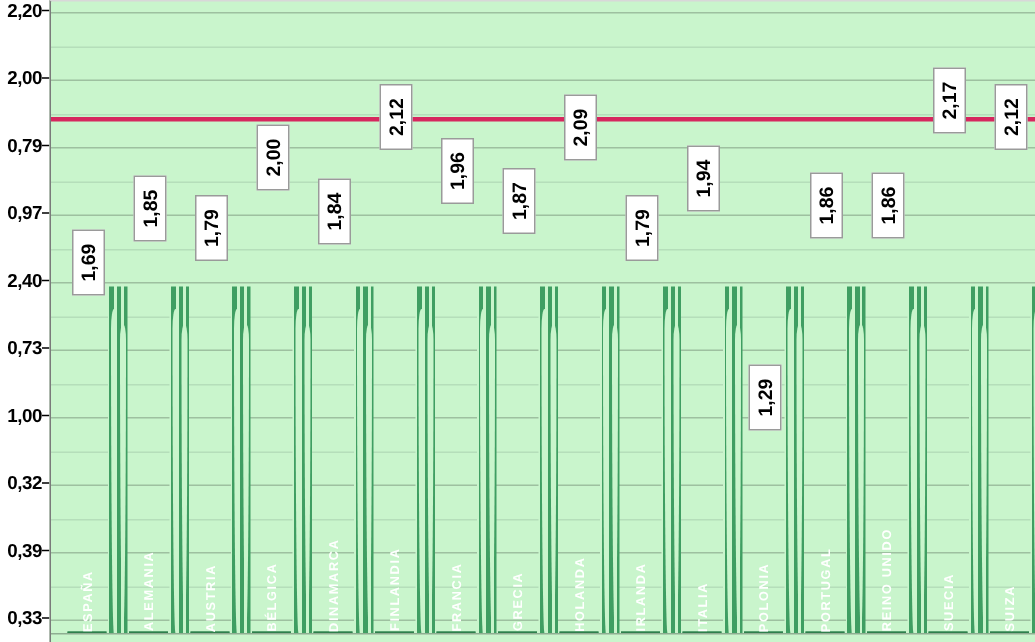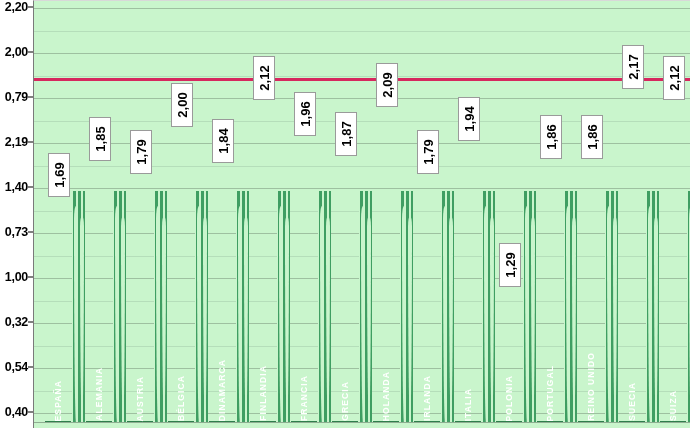--- a/index.html
+++ b/index.html
@@ -56,33 +56,33 @@
 
 <div id="chart-root">
 
   <div id="y-axis">
       <div class="ytick" style="top: 7px;">2,20</div>
       <div class="ytick-mark" style="top: 7px;"></div>
       <div class="ytick" style="top: 52px;">2,00</div>
       <div class="ytick-mark" style="top: 52px;"></div>
       <div class="ytick" style="top: 97px;">0,79</div>
       <div class="ytick-mark" style="top: 97px;"></div>
-      <div class="ytick" style="top: 142px;">2,19</div>
+      <div class="ytick" style="top: 142px;">0,97</div>
       <div class="ytick-mark" style="top: 142px;"></div>
-      <div class="ytick" style="top: 187px;">1,40</div>
+      <div class="ytick" style="top: 187px;">2,40</div>
       <div class="ytick-mark" style="top: 187px;"></div>
       <div class="ytick" style="top: 232px;">0,73</div>
       <div class="ytick-mark" style="top: 232px;"></div>
       <div class="ytick" style="top: 277px;">1,00</div>
       <div class="ytick-mark" style="top: 277px;"></div>
       <div class="ytick" style="top: 322px;">0,32</div>
       <div class="ytick-mark" style="top: 322px;"></div>
-      <div class="ytick" style="top: 367px;">0,54</div>
+      <div class="ytick" style="top: 367px;">0,39</div>
       <div class="ytick-mark" style="top: 367px;"></div>
-      <div class="ytick" style="top: 412px;">0,40</div>
+      <div class="ytick" style="top: 412px;">0,33</div>
       <div class="ytick-mark" style="top: 412px;"></div>
     </div>
 
   <div id="plot">
     <div id="gridlines">
         <div class="gridline" style="top: 7px;"></div>
         <div class="gridline" style="top: 52px;"></div>
         <div class="gridline" style="top: 97px;"></div>
         <div class="gridline" style="top: 142px;"></div>
         <div class="gridline" style="top: 187px;"></div>

